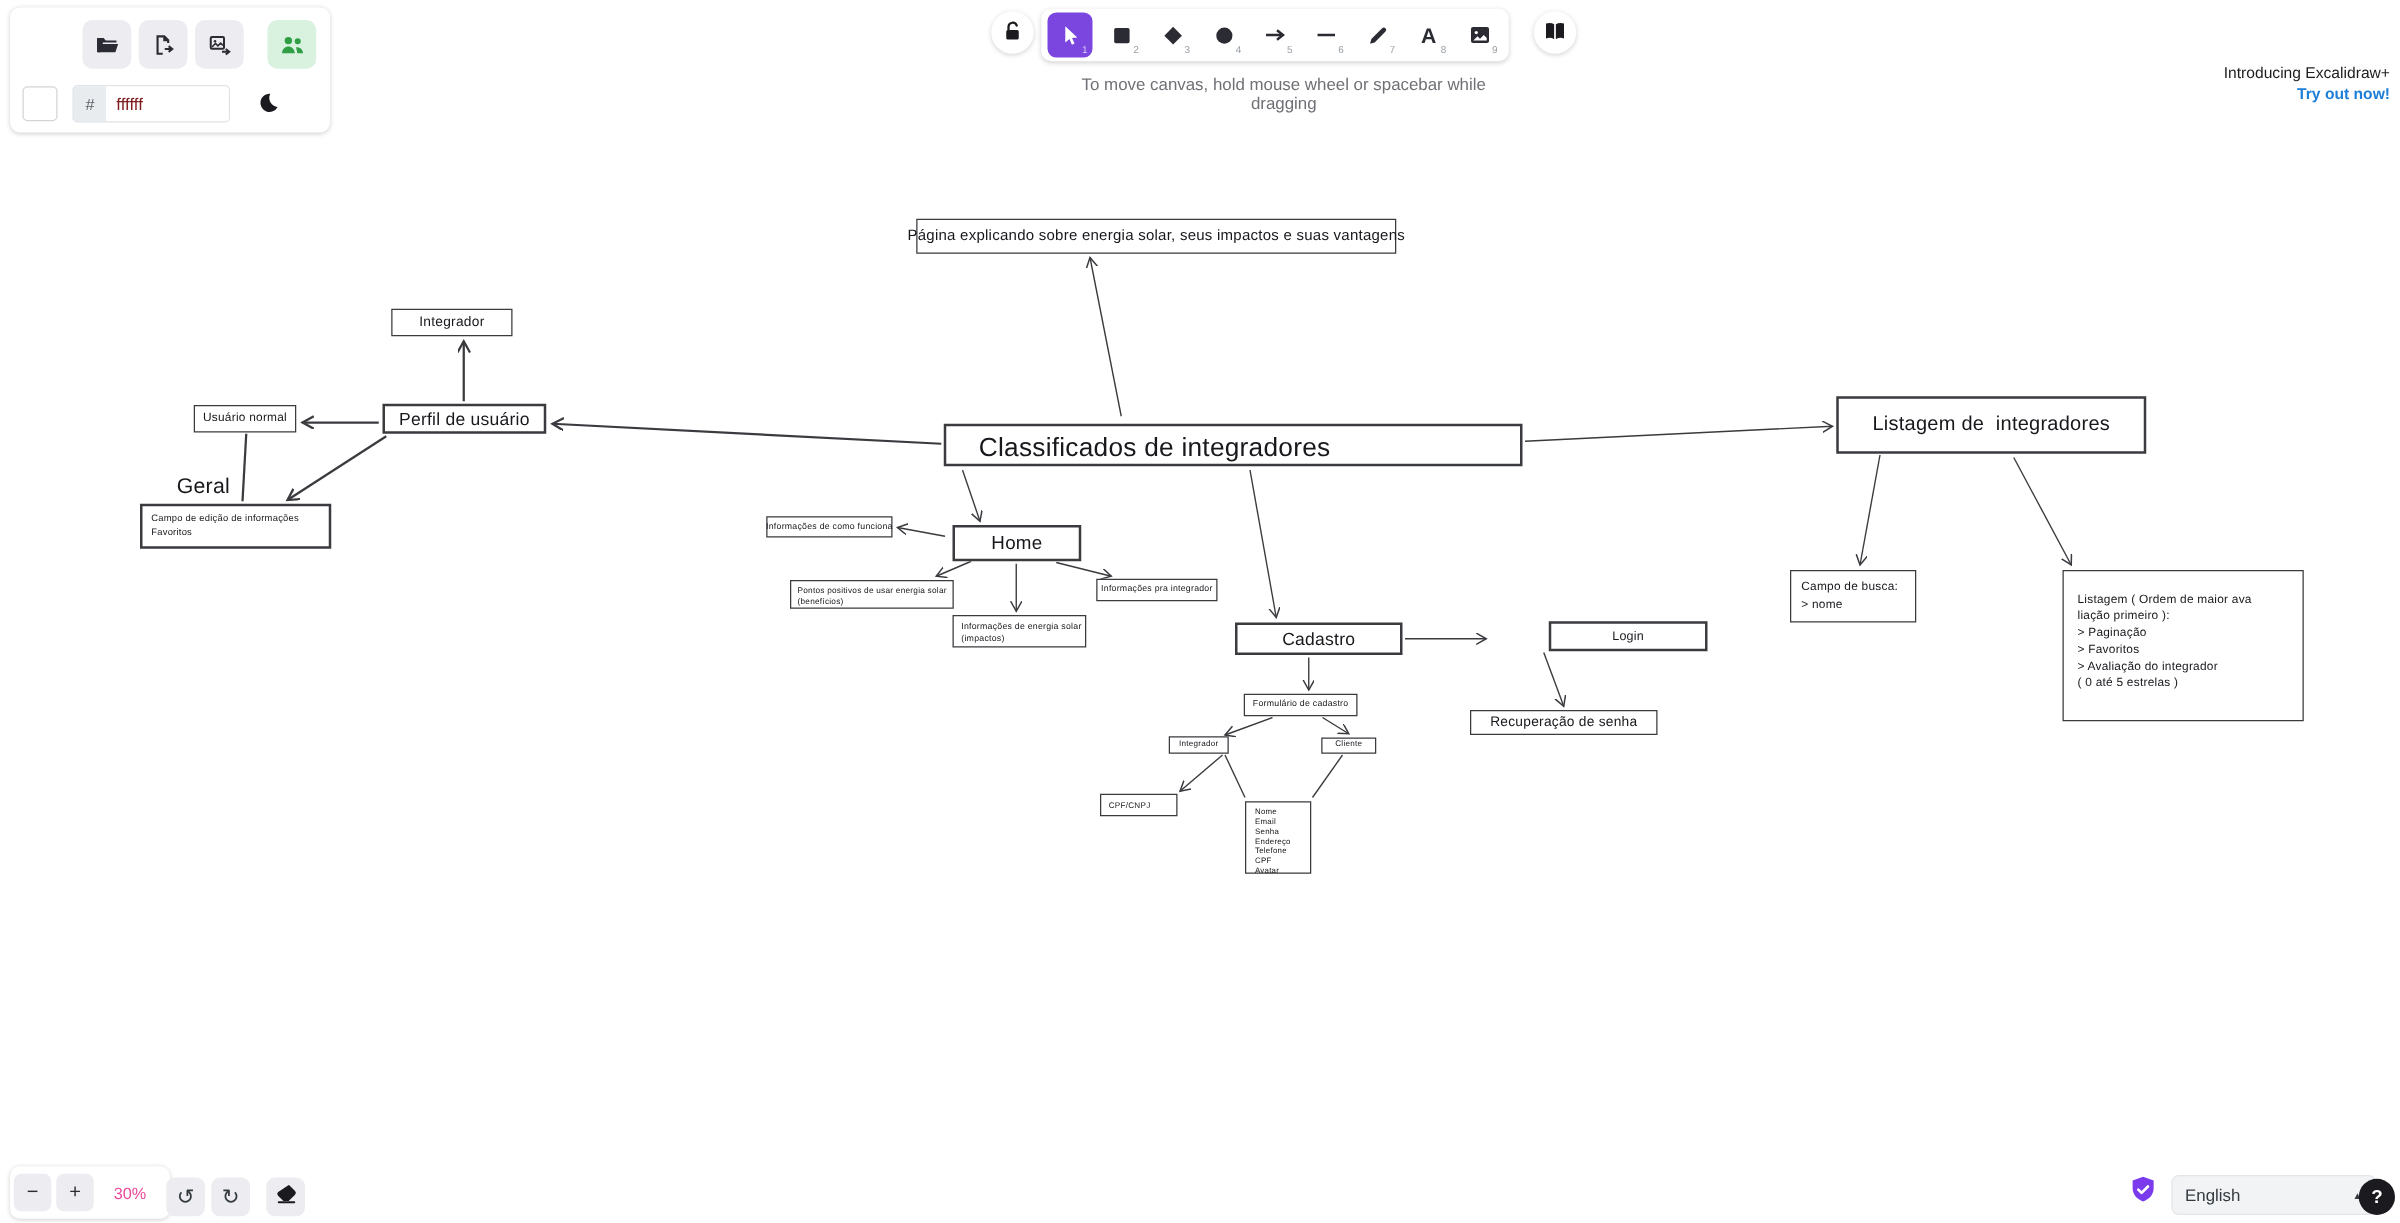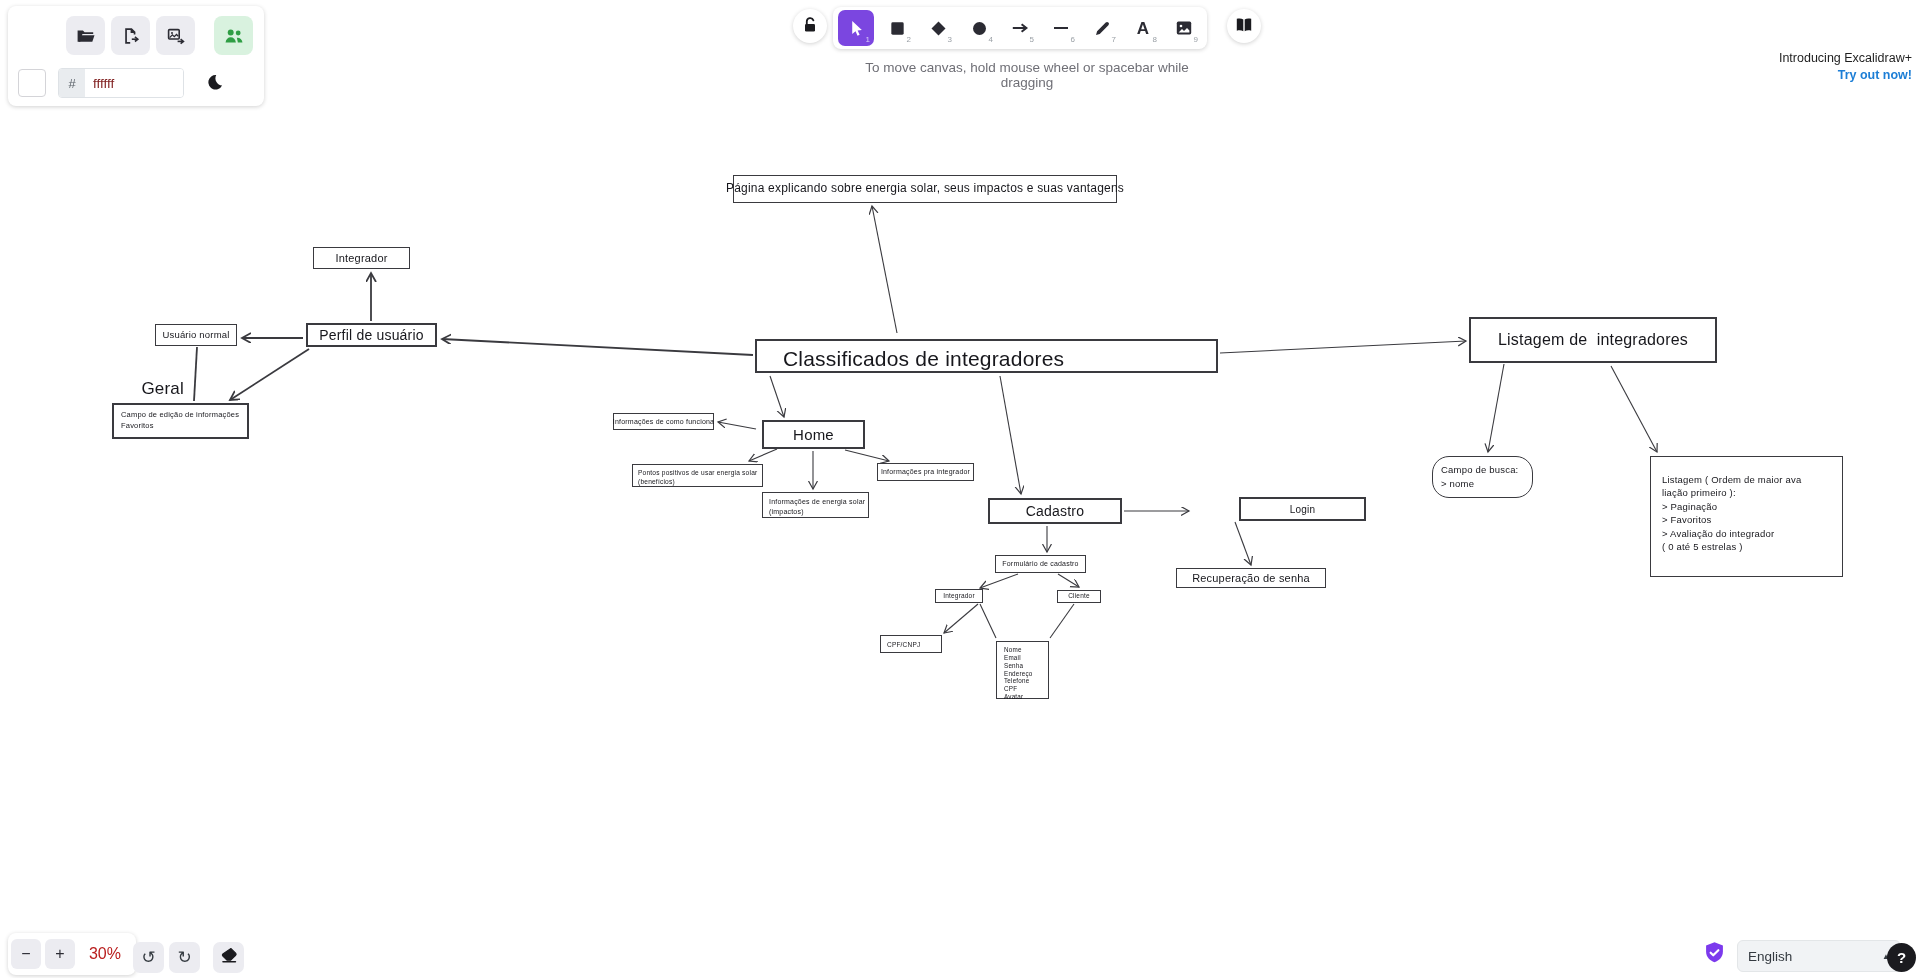--- a/index.html
+++ b/index.html
@@ -38,21 +38,21 @@
   .hint{position:absolute;left:846px;top:60px;width:362px;text-align:center;
         font-size:13.5px;color:#6f6f76;}
   
   .promo{position:absolute;right:8px;top:9px;text-align:right;font-size:12.5px;line-height:1.35;margin-top:41px;}
   .promo .cta{color:#1c7ed6;font-weight:bold;cursor:pointer;}
   
   .zoom-island{left:8px;bottom:3px;height:36px;display:flex;align-items:center;padding:3px;}
   .zbtn{width:30px;height:30px;border:none;border-radius:6px;background:#ececf1;
         font-size:16px;color:#2b2b33;cursor:pointer;display:flex;align-items:center;justify-content:center;}
   .zbtn + .zbtn{margin-left:4px;}
-  .zoomval{font-size:16px;color:#b91c1c;padding:0 12px;min-width:34px;text-align:right;}
+  .zoomval{font-size:13px;color:#ec4899;padding:0 12px;min-width:34px;text-align:center;}
   .fbtn{position:absolute;bottom:5px;width:31px;height:31px;border:none;border-radius:7px;
         background:#ececf1;display:flex;align-items:center;justify-content:center;cursor:pointer;
         font-size:17px;color:#343a40;}
   .shield{position:absolute;left:1703px;bottom:8px;display:flex;cursor:default;}
   .langsel{position:absolute;left:1737px;bottom:6px;width:142px;height:30px;background:#f1f3f5;
            border:1px solid #e3e6e8;border-radius:6px;display:flex;align-items:center;
            justify-content:space-between;padding:0 10px;font-size:13.5px;color:#343a40;cursor:pointer;}
   .caret{font-size:8px;color:#343a40;}
   .helpbtn{position:absolute;left:1887px;bottom:6px;width:29px;height:29px;border-radius:50%;
            background:#1b1b1f;color:#fff;border:none;font-size:15px;font-weight:bold;
@@ -101,21 +101,21 @@
       <line x1="303" y1="338" x2="242" y2="338" stroke="#3a3a3f" stroke-width="1.8" marker-end="url(#ahb)"></line>
       <line x1="309" y1="349" x2="230" y2="400" stroke="#3a3a3f" stroke-width="1.8" marker-end="url(#ahb)"></line>
       <line x1="197" y1="347" x2="194" y2="401" stroke="#3a3a3f" stroke-width="1.8"></line>
     </svg>
   <div id="nodes">
       <div class="dnode center" style="left: 733px; top: 175px; width: 384px; height: 28px; font-size: 12px; line-height: 1.3;">Página explicando sobre energia solar, seus impactos e suas vantagens</div>
       <div class="dnode center" style="left: 313px; top: 247px; width: 97px; height: 22px; font-size: 11px; line-height: 1.3;">Integrador</div>
       <div class="dnode center" style="left: 155px; top: 324px; width: 82px; height: 22px; font-size: 9.5px; line-height: 1.3;">Usuário normal</div>
       <div class="dnode center" style="left: 306px; top: 323px; width: 131px; height: 24px; font-size: 14px; line-height: 1.3; border-width: 2px;">Perfil de usuário</div>
       <div class="dnode plain" style="left: 124px; top: 378px; width: 60px; height: 24px; font-size: 17px; line-height: 1.3;">Geral</div>
-      <div class="dnode" style="left: 112px; top: 403px; width: 137px; height: 36px; font-size: 7.5px; line-height: 1.45; padding: 5px 7px; border-width: 2px;">Campo de edição de informações
+      <div class="dnode" style="left: 112px; top: 403px; width: 153px; height: 36px; font-size: 7.5px; line-height: 1.45; padding: 5px 7px; border-width: 2px;">Campo de edição de informações
 Favoritos</div>
       <div class="dnode" style="left: 755px; top: 339px; width: 463px; height: 34px; font-size: 21px; line-height: 1.3; padding: 4px 26px; border-width: 2px;">Classificados de integradores</div>
       <div class="dnode center" style="left: 762px; top: 420px; width: 103px; height: 29px; font-size: 15px; line-height: 1.3; border-width: 2px;">Home</div>
       <div class="dnode center" style="left: 613px; top: 413px; width: 101px; height: 17px; font-size: 7px; line-height: 1.3;">Informações de como funciona</div>
       <div class="dnode" style="left: 632px; top: 464px; width: 131px; height: 23px; font-size: 6.6px; line-height: 1.4; padding: 3px 5px;">Pontos positivos de usar energia solar
 (benefícios)</div>
       <div class="dnode center" style="left: 877px; top: 463px; width: 97px; height: 18px; font-size: 7px; line-height: 1.3;">Informações pra integrador</div>
       <div class="dnode" style="left: 762px; top: 492px; width: 107px; height: 26px; font-size: 7px; line-height: 1.4; padding: 4px 6px;">Informações de energia solar
 (impactos)</div>
       <div class="dnode center" style="left: 988px; top: 498px; width: 134px; height: 26px; font-size: 14px; line-height: 1.3; border-width: 2px;">Cadastro</div>
@@ -126,21 +126,21 @@
       <div class="dnode" style="left: 880px; top: 635px; width: 62px; height: 18px; font-size: 6.5px; line-height: 1.3; padding: 5px 6px;">CPF/CNPJ</div>
       <div class="dnode" style="left: 996px; top: 641px; width: 53px; height: 58px; font-size: 6.3px; line-height: 1.25; padding: 4px 7px;">Nome
 Email
 Senha
 Endereço
 Telefone
 CPF
 Avatar</div>
       <div class="dnode center" style="left: 1176px; top: 568px; width: 150px; height: 20px; font-size: 11px; line-height: 1.3;">Recuperação de senha</div>
       <div class="dnode center" style="left: 1469px; top: 317px; width: 248px; height: 46px; font-size: 16px; line-height: 1.3; border-width: 2px;">Listagem de  integradores</div>
-      <div class="dnode" style="left: 1432px; top: 456px; width: 101px; height: 42px; font-size: 9.5px; line-height: 1.45; padding: 6px 8px; border-radius: 17px;">Campo de busca:
+      <div class="dnode" style="left: 1432px; top: 456px; width: 101px; height: 42px; font-size: 9.5px; line-height: 1.45; padding: 6px 8px;">Campo de busca:
 &gt; nome</div>
       <div class="dnode" style="left: 1650px; top: 456px; width: 193px; height: 121px; font-size: 9.5px; line-height: 1.42; padding: 16px 11px;">Listagem ( Ordem de maior ava
 liação primeiro ):
 &gt; Paginação
 &gt; Favoritos
 &gt; Avaliação do integrador
 ( 0 até 5 estrelas )</div>
     </div>
 </div>
 

